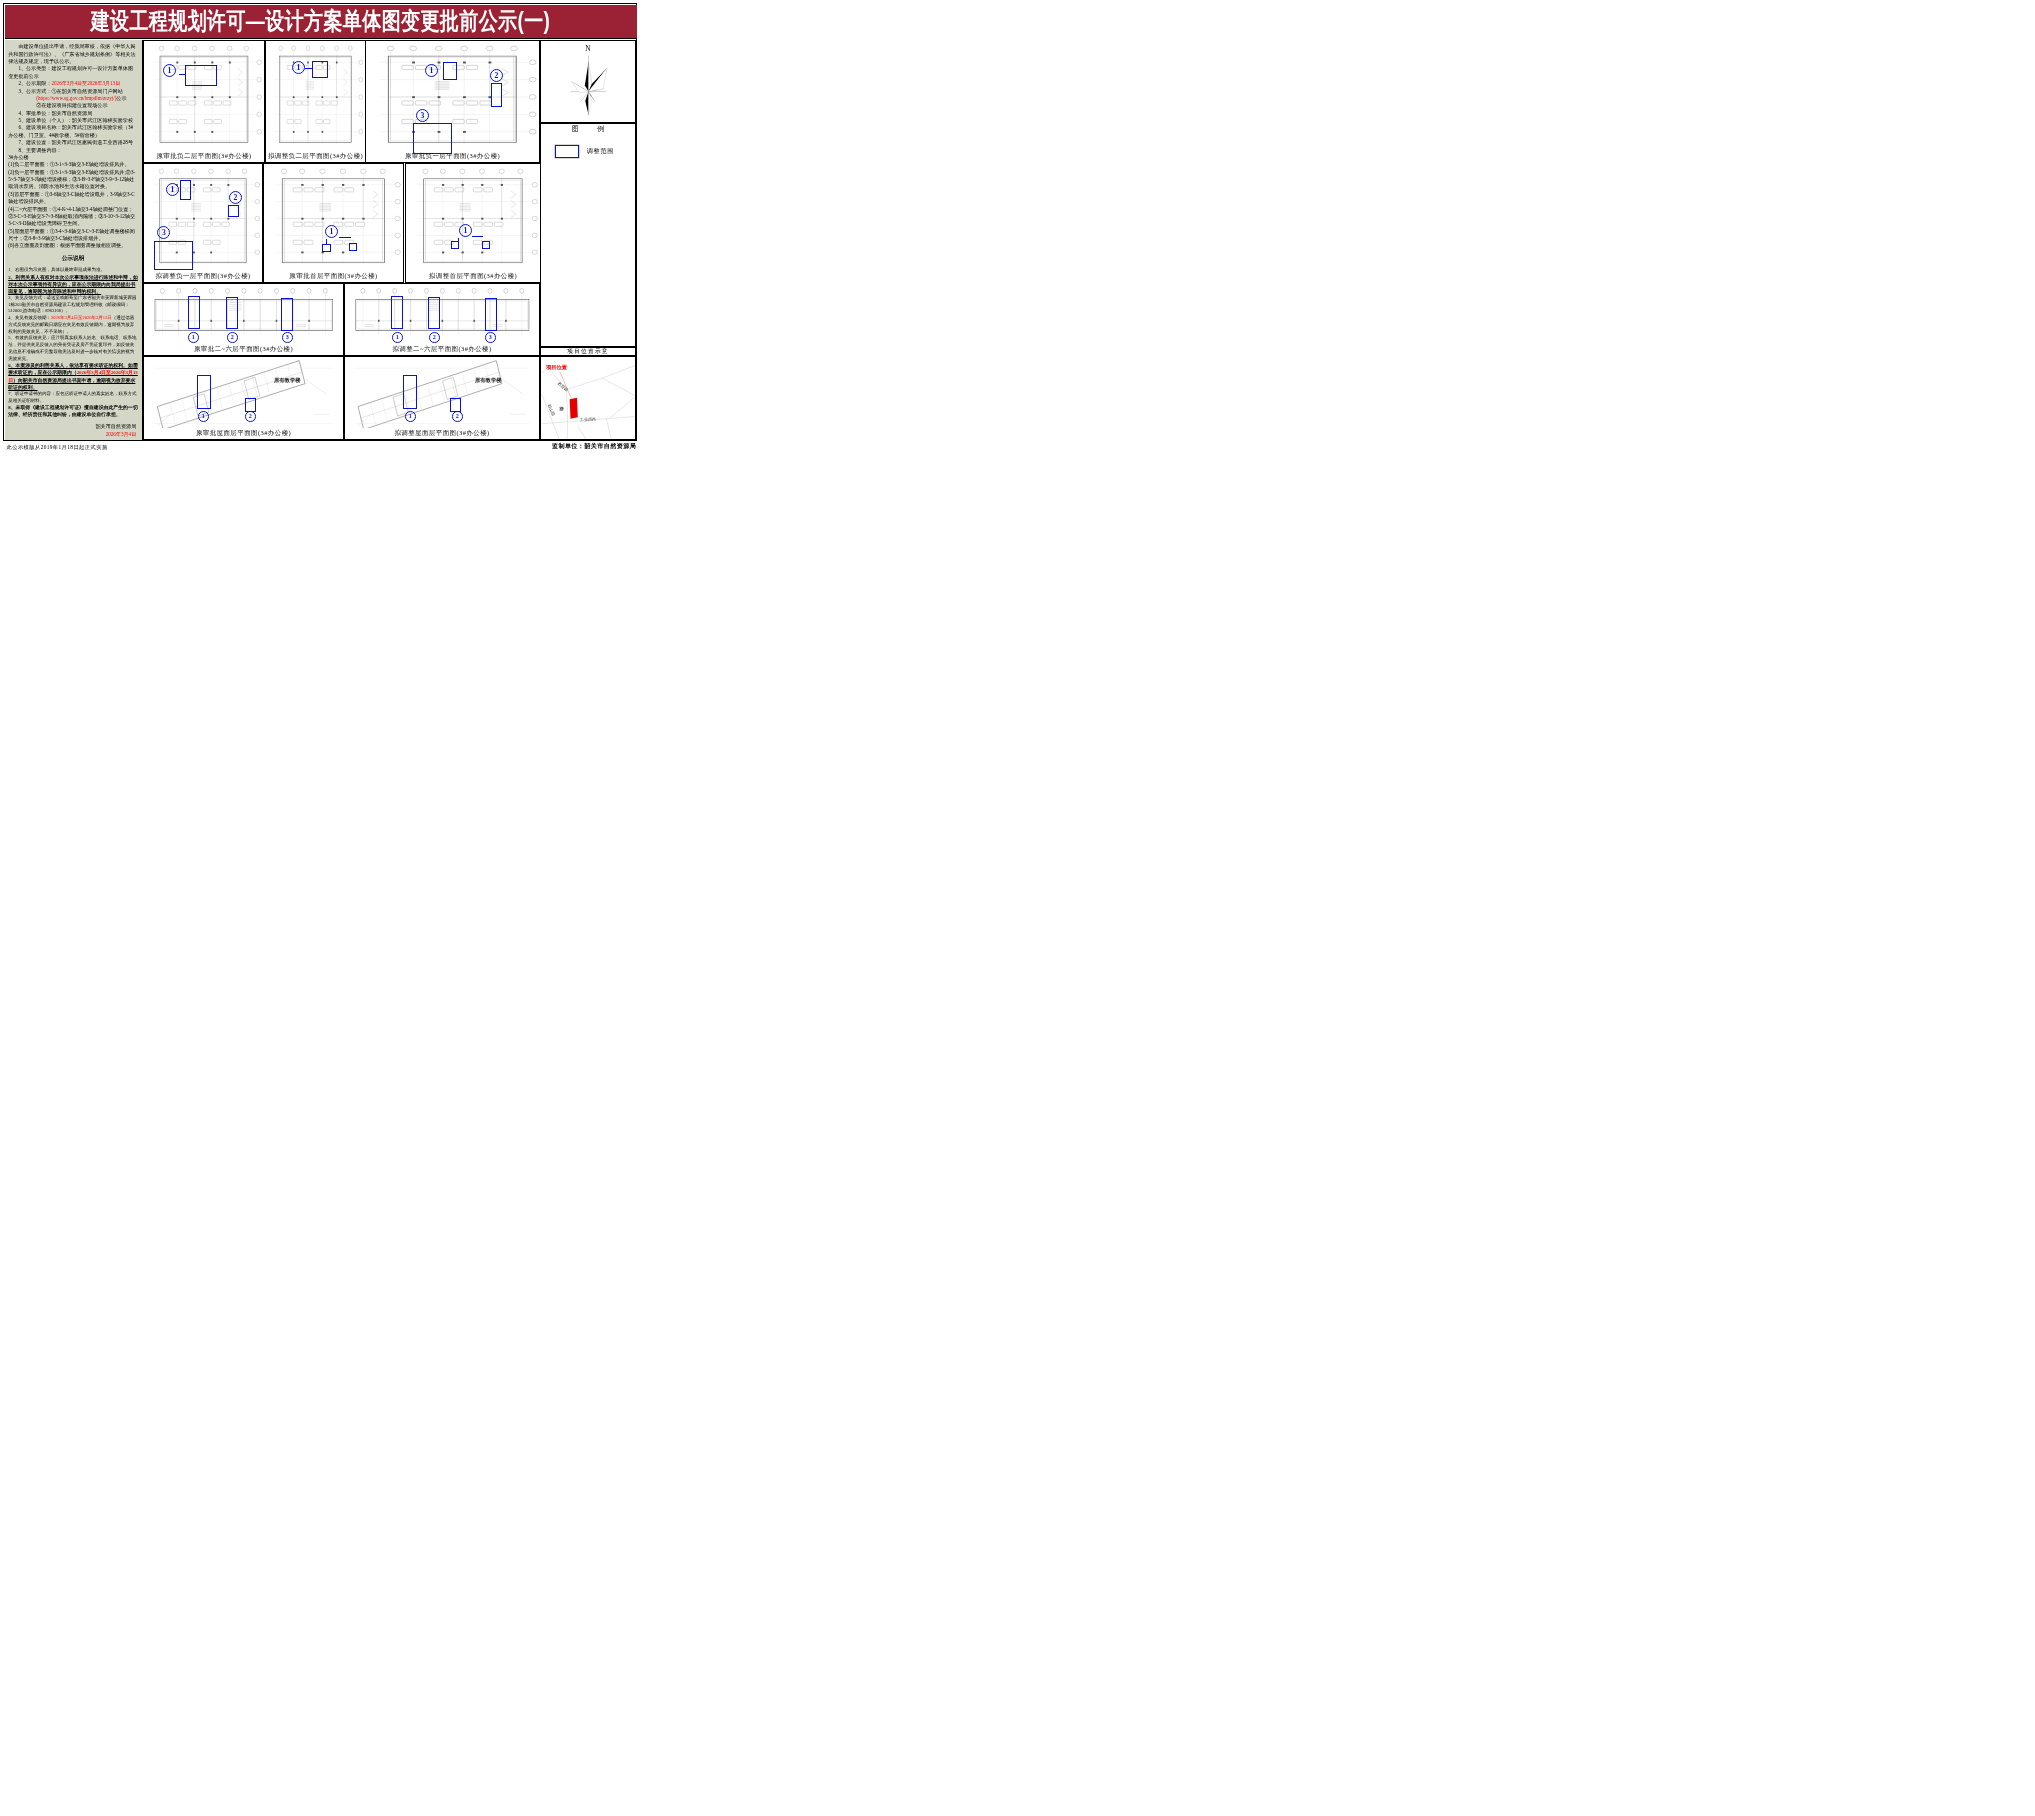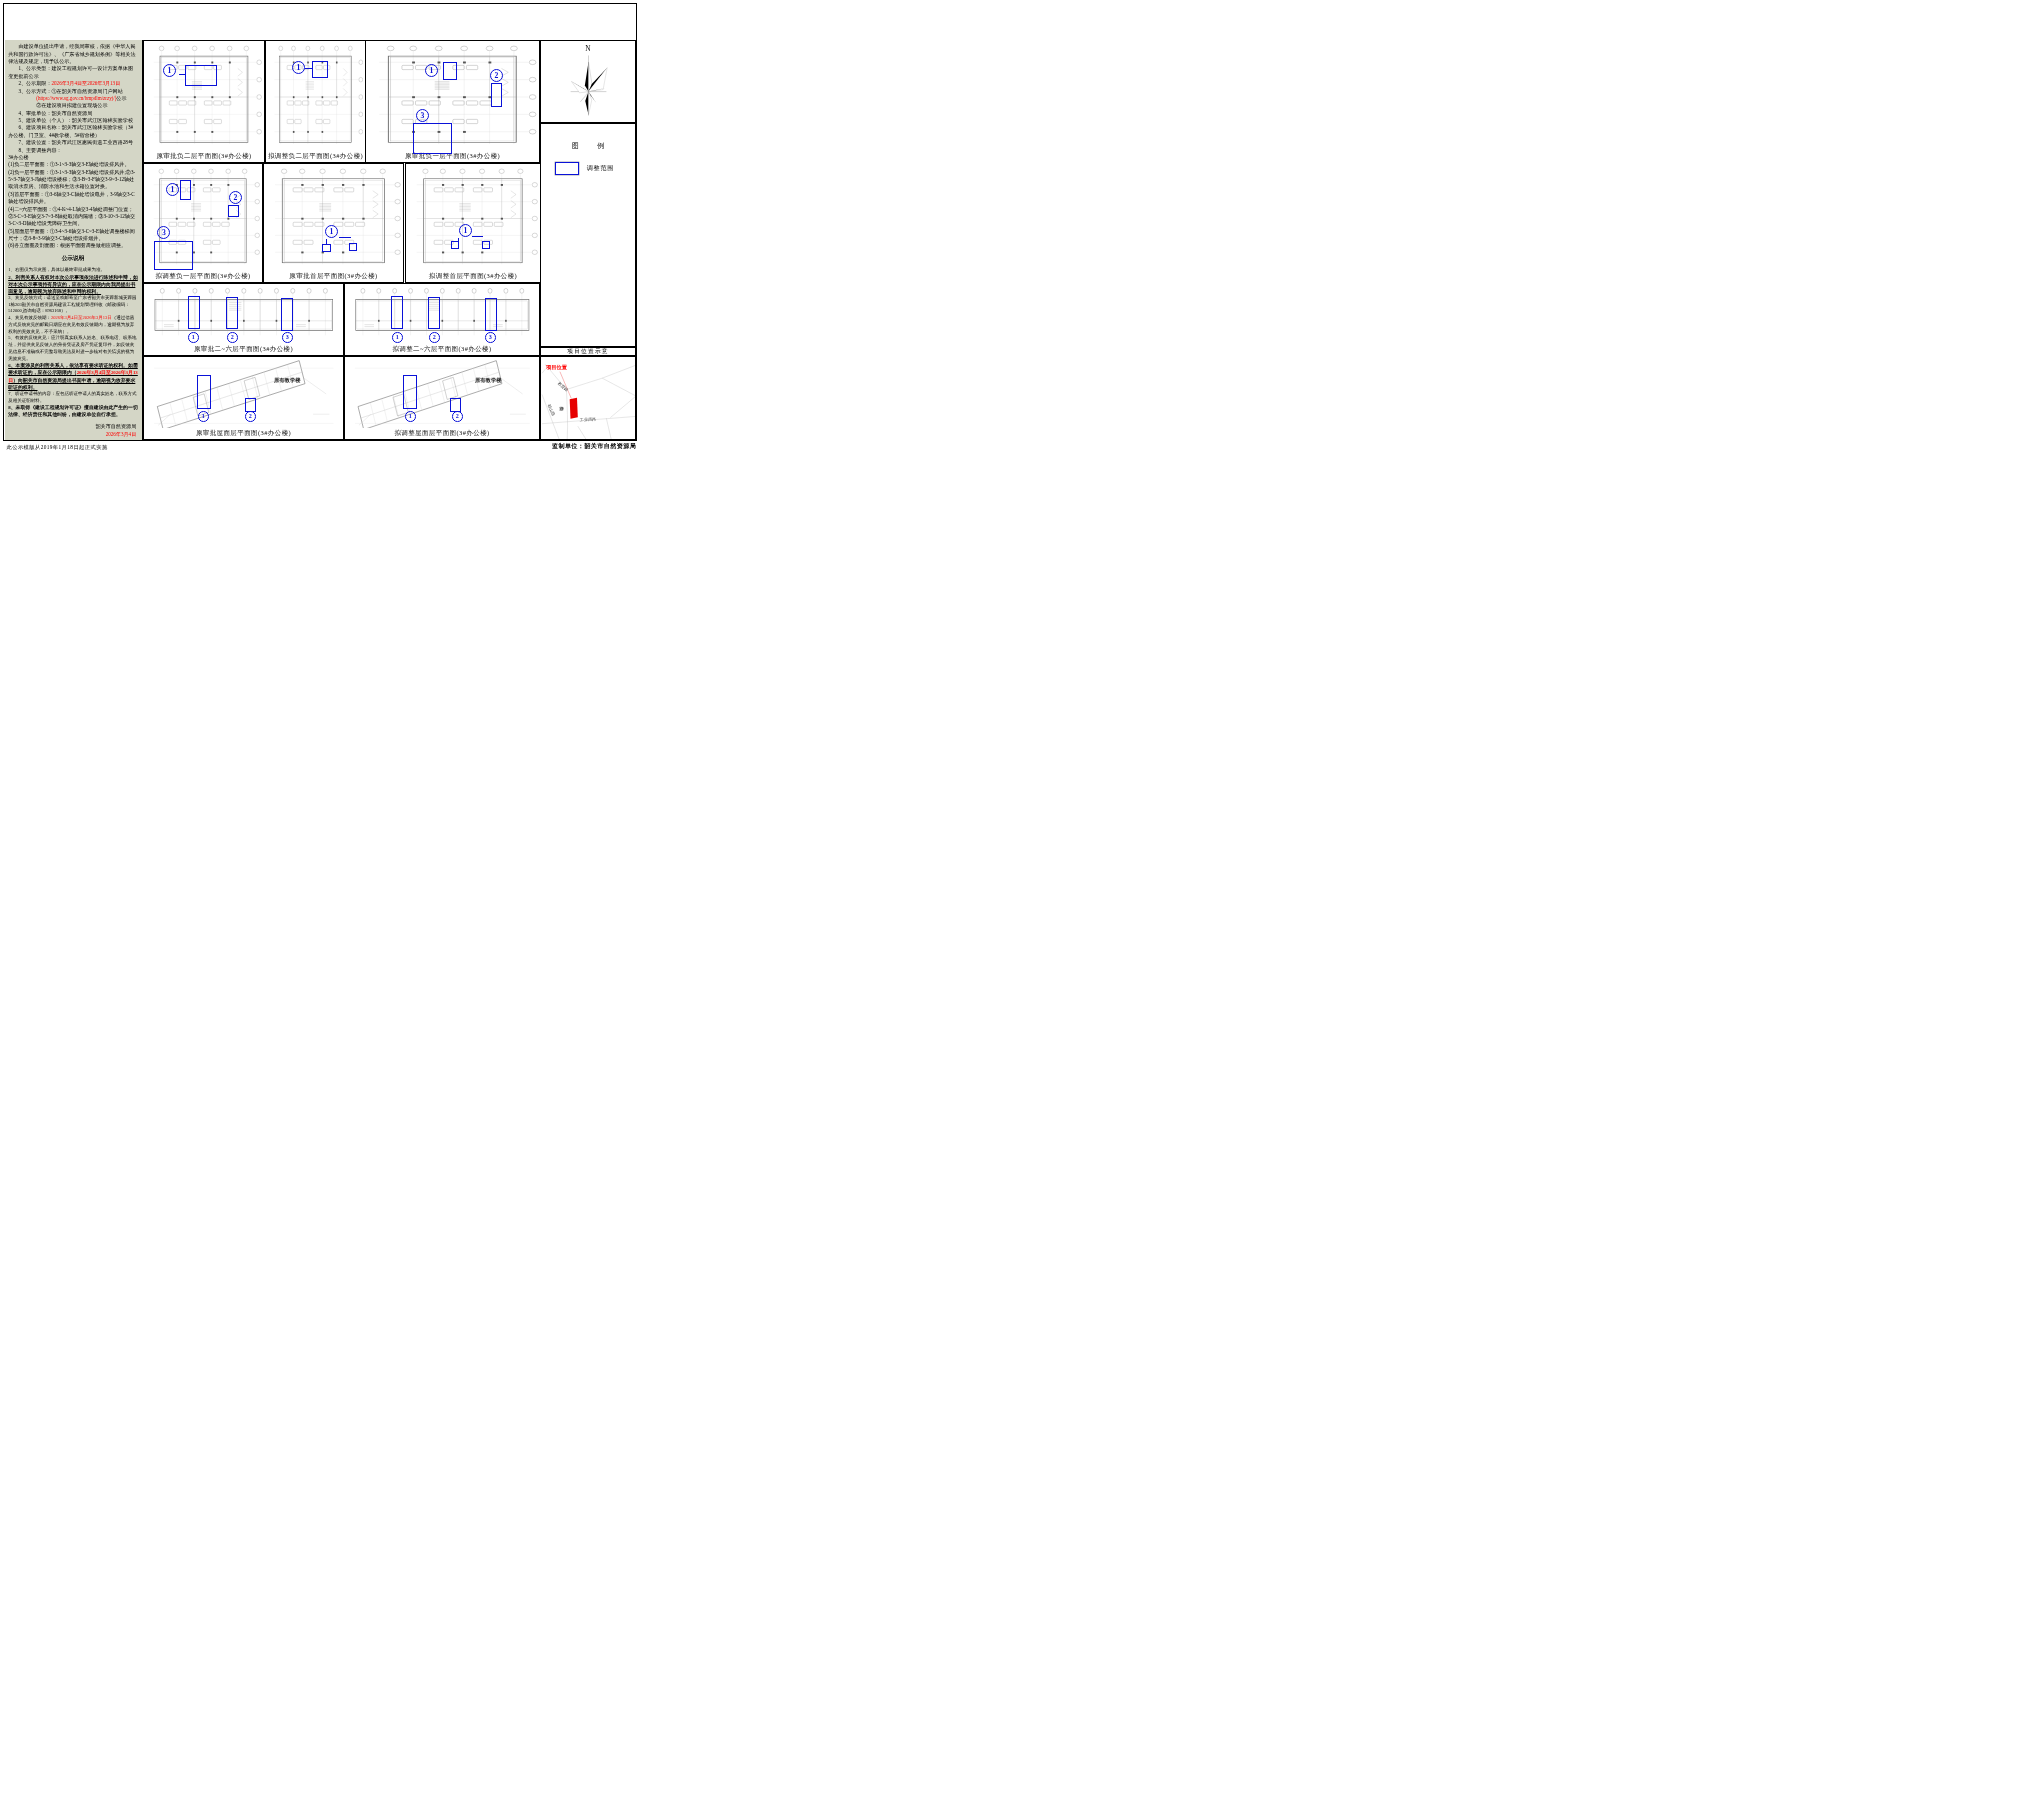--- a/index.html
+++ b/index.html
@@ -33,21 +33,21 @@
   .cn.sm{width:10.6px;height:10.6px;font-size:6.1px;border-width:1px;}
   .cr{position:absolute;border:1px solid #0a12d8;box-sizing:border-box;z-index:2;}
   .cl{position:absolute;background:#0a12d8;z-index:2;}
   .plannote{position:absolute;font-size:5.3px;font-weight:bold;color:#222;z-index:2;white-space:nowrap;}
   
   .rc-compass{position:absolute;left:540px;top:40px;width:96px;height:83px;border:0.4px solid #000;
               box-sizing:border-box;background:#fff;text-align:center;}
   .nlabel{font-size:7.3px;margin-top:3.3px;}
   .rc-legend{position:absolute;left:540px;top:123px;width:96px;height:224px;border:0.4px solid #000;
              box-sizing:border-box;background:#fff;}
-  .legend-title{margin-top:17px;text-align:center;font-size:7px;letter-spacing:5.7px;text-indent:5.7px;}
+  .legend-title{margin-top:0;text-align:center;font-size:7px;letter-spacing:5.7px;text-indent:5.7px;}
   .legend-row{margin:10.6px 0 0 14px;display:flex;align-items:center;}
   .legend-swatch{width:24.4px;height:13px;border:1.6px solid #0a12d8;box-sizing:border-box;
                  box-shadow:0 0 0 0.4px #9a9a9a;background:#fff;}
   .legend-text{margin-left:7.3px;font-size:6.1px;letter-spacing:0.8px;}
   .rc-band{position:absolute;left:540px;top:347px;width:96px;height:9.4px;border:0.4px solid #000;
            border-top:1.2px solid #000;border-bottom:1.2px solid #000;box-sizing:border-box;background:#fff;
            text-align:center;font-size:5.7px;letter-spacing:1.2px;line-height:7px;}
   .rc-map{position:absolute;left:540px;top:356px;width:96px;height:84px;border:0.4px solid #000;
           box-sizing:border-box;background:#fff;overflow:hidden;}
   
@@ -153,20 +153,23 @@
           <rect x="248" y="60" width="28" height="42" stroke="#888" stroke-width="0.8"></rect>
         </g>
         <path stroke="#c4c4c4" stroke-width="0.7" d="M388,42l54,34 M60,120l-30,24 M410,120h40"></path>
         <path stroke="#dcdcdc" stroke-width="0.6" d="M20,20H460 M20,140H460"></path>
       </g>
     </defs>
   </svg>
 
   <div class="frame"></div>
 
+  <div class="banner">
+    <span>建设工程规划许可—设计方案单体图变更批前公示(一)</span>
+  </div>
 
   <div class="lp">
     <p class="ind">由建设单位提出申请，经我局审核，依据《中华人民共和国行政许可法》、《广东省城乡规划条例》等相关法律法规及规定，现予以公示。</p>
     <p class="ind">1、公示类型：建设工程规划许可—设计方案单体图变更批前公示</p>
     <p class="ind"><span>2、公示期限：</span><span class="red">2026年3月4日至2026年3月13日</span></p>
     <p class="ind">3、公示方式：①在韶关市自然资源局门户网站</p>
     <p class="ind2"><span class="red">(https://www.sg.gov.cn/bmpdlm/zrzyj/)</span><span>公示</span></p>
     <p class="ind2">②在建设项目拟建位置现场公示</p>
     <p class="ind">4、审批单位：韶关市自然资源局</p>
     <p class="ind">5、建设单位（个人）：韶关市武江区翰林实验学校</p>

